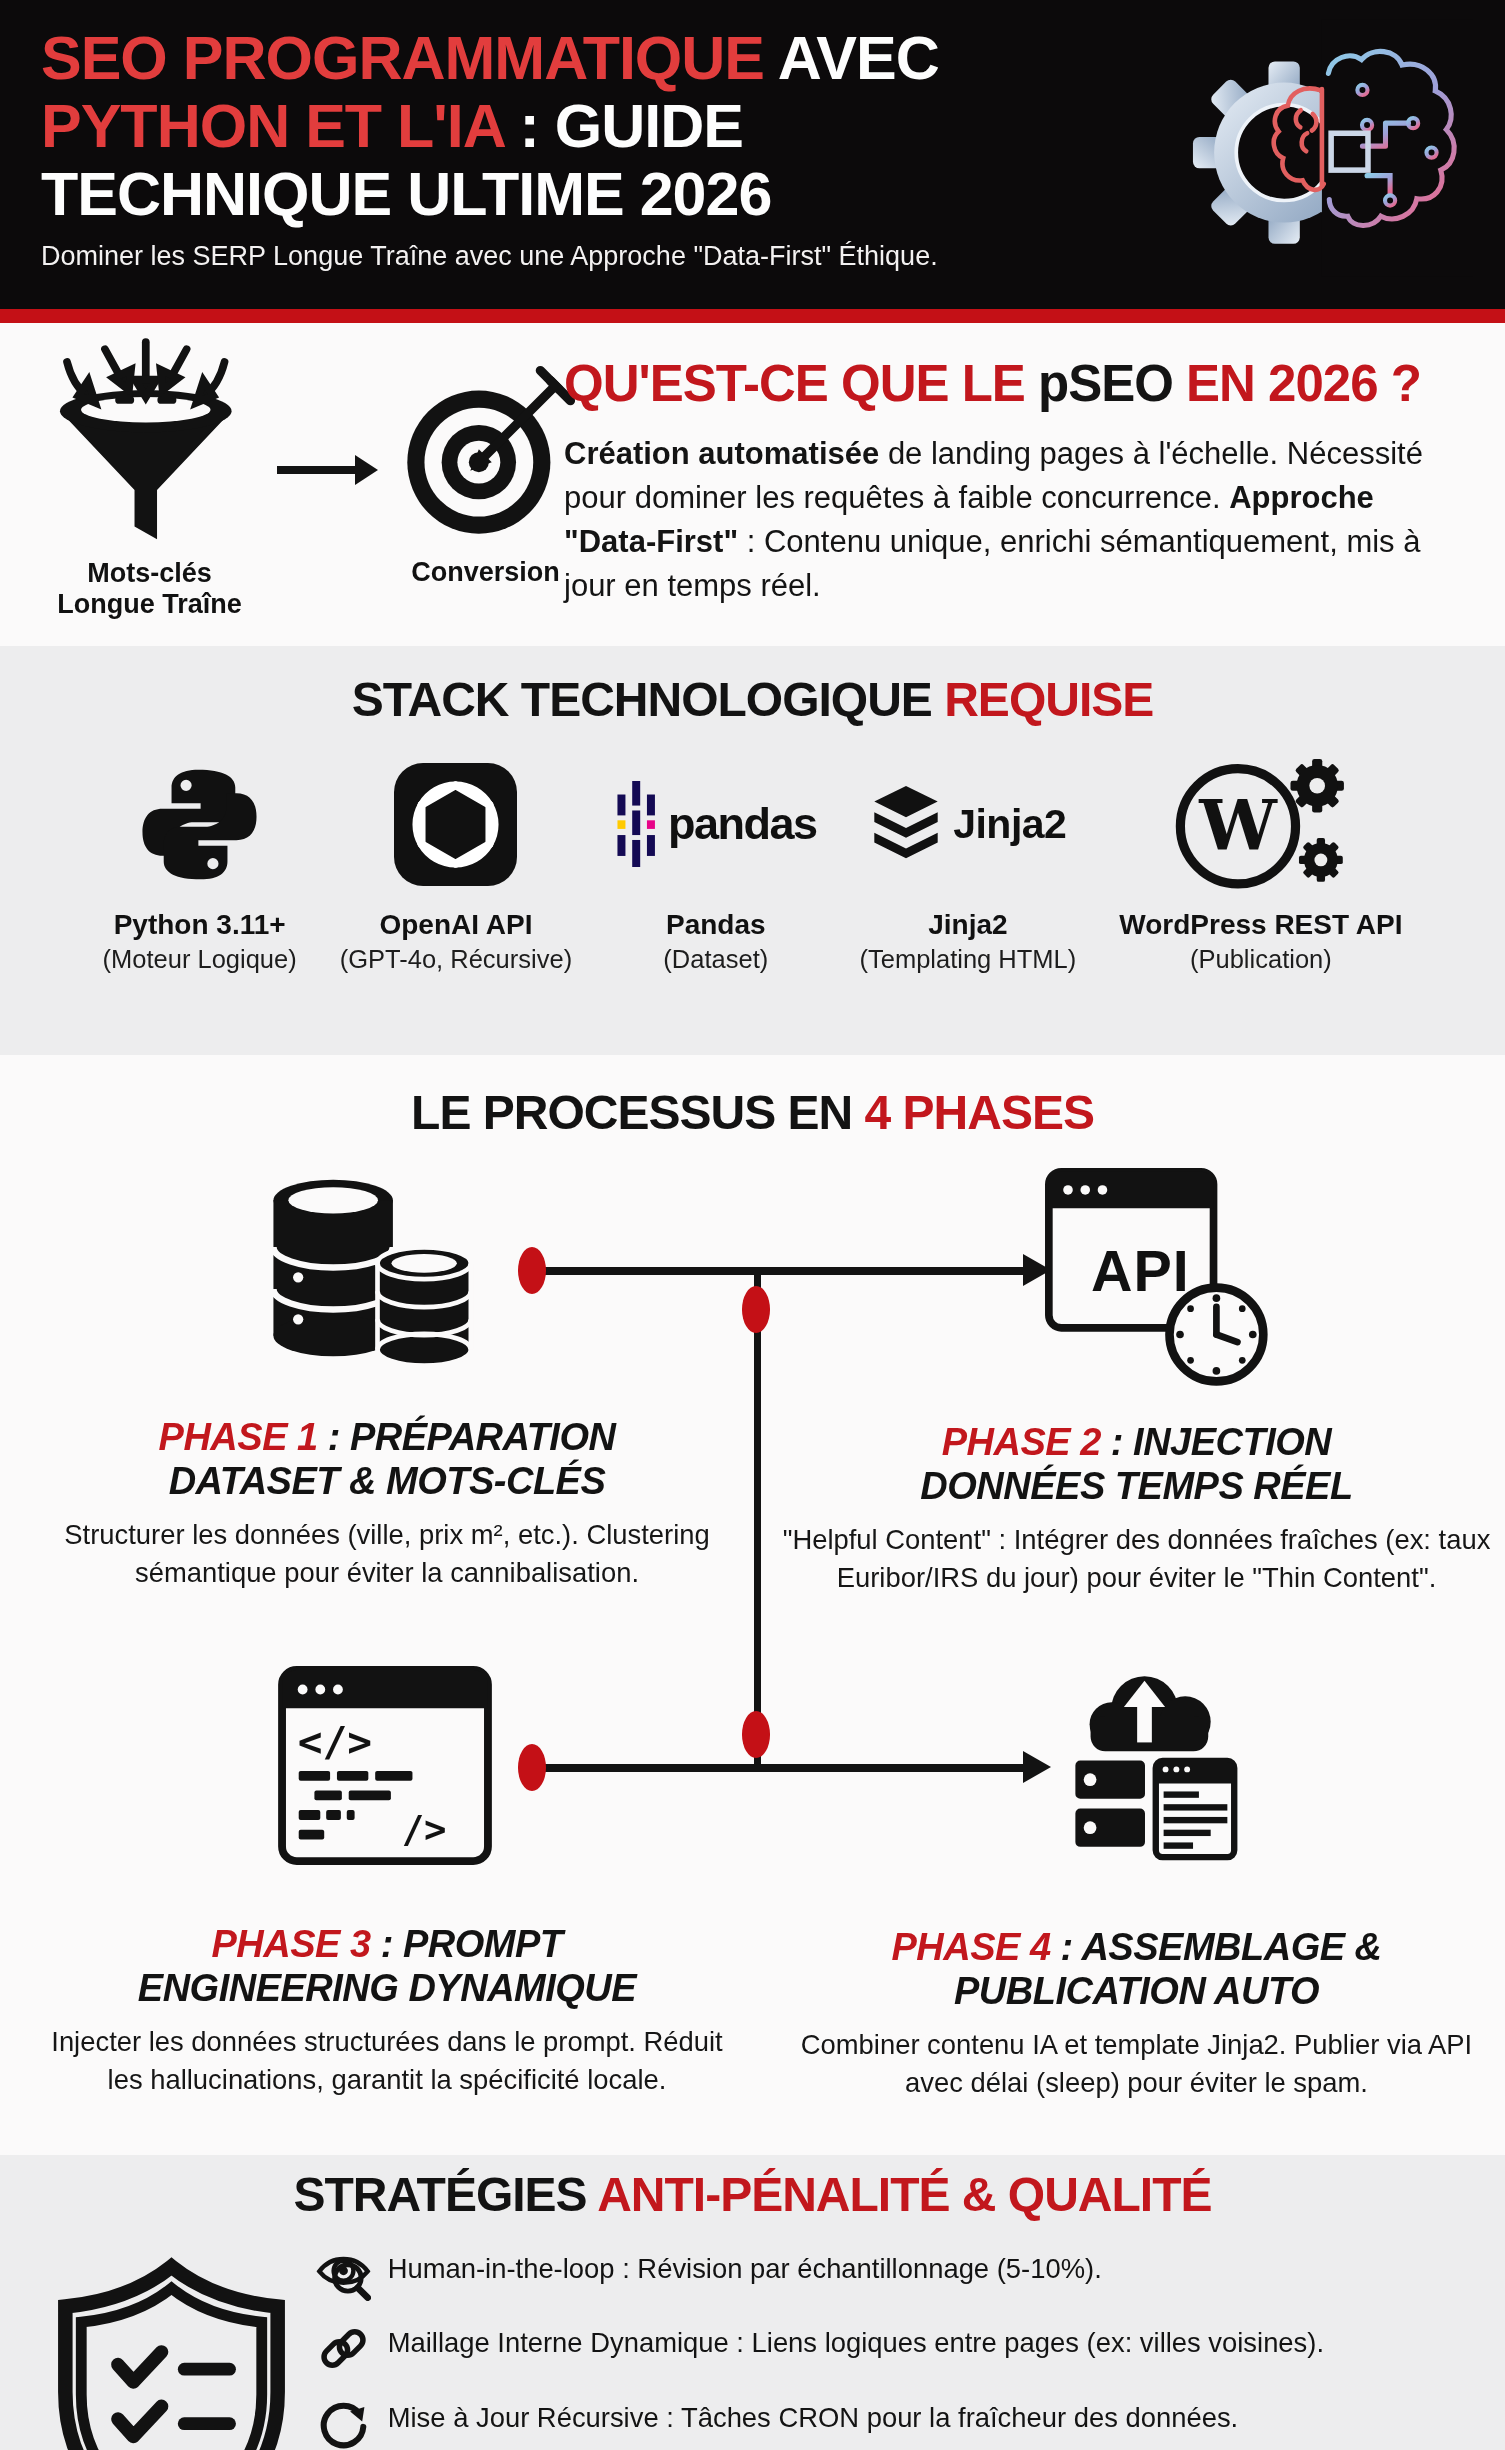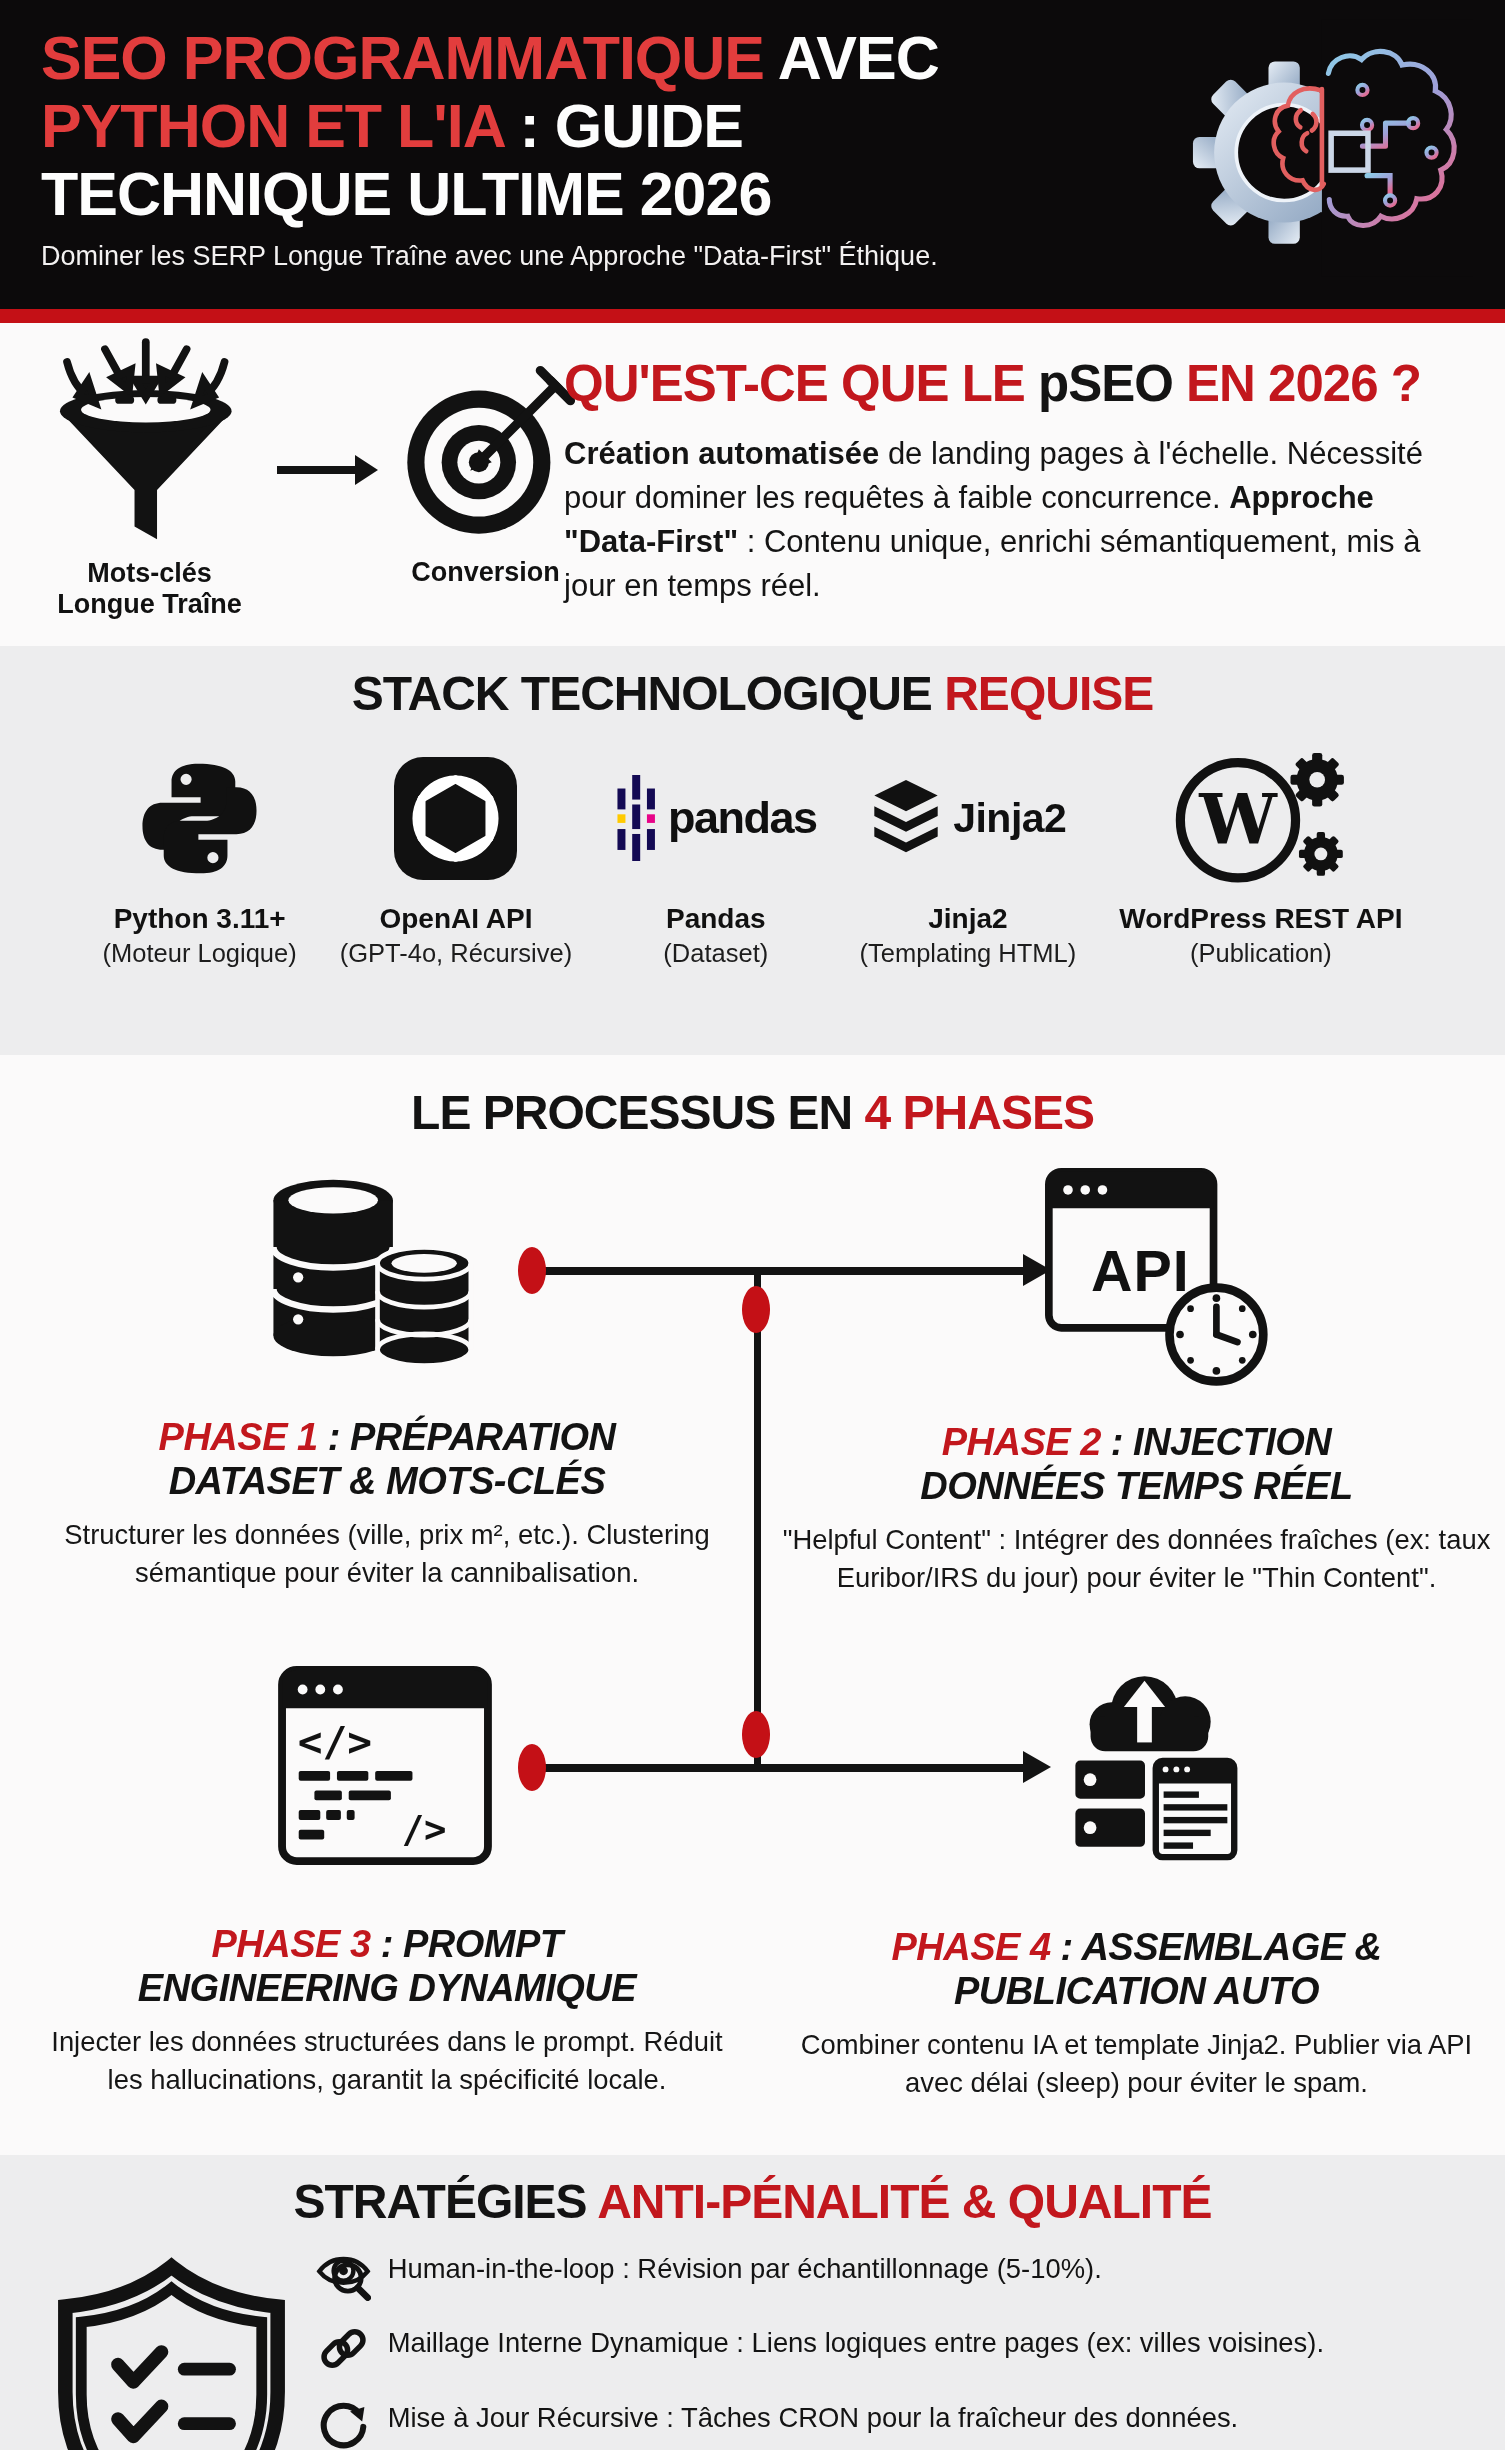--- a/index.html
+++ b/index.html
@@ -45,21 +45,21 @@
   .intro-right { position:absolute; left:564px; top:31px; width:907px; }
   .intro-right h2 { margin:0 0 18.6px; font-size:51px; font-weight:800; color:#c2171d; letter-spacing:-1px; }
   .intro-right h2 .black { color:#141414; }
   .intro-body { width:887px; font-size:31px; line-height:1.42; color:#141414; }
   .intro-body b { font-weight:800; }
 
   
   .stack { height:409px; background:#ededee; text-align:center; overflow:hidden; }
   .sec-h { margin:0; font-size:48px; font-weight:800; color:#131313; letter-spacing:-1px; }
   .sec-h .red { color:#c2171d; }
-  .stack .sec-h { padding-top:20px; }
+  .stack .sec-h { padding-top:26px; }
   .stack-row { margin-top:23.5px; display:flex; justify-content:center; align-items:flex-end; gap:43px; }
   .stack-item { display:flex; flex-direction:column; align-items:center; }
   .icon-box { height:147px; display:flex; align-items:center; justify-content:center; gap:9.8px; }
   .stack-name { margin-top:11.8px; font-size:28px; font-weight:700; color:#111; }
   .stack-role { margin-top:3.9px; font-size:25.5px; color:#1d1d1d; }
   .wordmark { font-size:45px; font-weight:700; color:#101010; letter-spacing:-1.5px; }
   .wordmark.jinja { font-size:41px; letter-spacing:-0.5px; }
 
   
   .process { position:relative; height:1100px; background:#fbfafa; overflow:hidden; }
@@ -87,21 +87,21 @@
   .phase h3 { margin:0; font-size:38px; font-weight:800; line-height:1.16; color:#131313; letter-spacing:-0.5px;font-style:italic; }
   .phase h3 .red { color:#c2171d; }
   .phase p { margin:12.7px 0 0; font-size:27.4px; line-height:1.4; color:#161616; }
   #ph1 { left:34px;   top:360px;  width:706px; }
   #ph2 { left:779px; top:365px;  width:715px; }
   #ph3 { left:34px;   top:867px; width:706px; }
   #ph4 { left:779px; top:870px; width:715px; }
 
   
   .strategies { position:relative; height:470px; background:#ededee; overflow:hidden; }
-  .strategies .sec-h { padding-top:19px; text-align:center; }
+  .strategies .sec-h { padding-top:12px; text-align:center; }
   #shield { position:absolute; left:49px; top:100px; }
   .bullets { position:absolute; left:316px; top:91px; right:22px; display:flex; flex-direction:column; gap:19.6px; }
   .bullet { display:flex; align-items:flex-start; gap:16.7px; }
   .bullet svg { width:55px; height:55px; flex:none; }
   .bullet p { margin:4.9px 0 0; font-size:27.4px; line-height:1.32; color:#131313; }
   .bullet b { font-weight:400; }
 </style>
 </head>
 <body>
 

